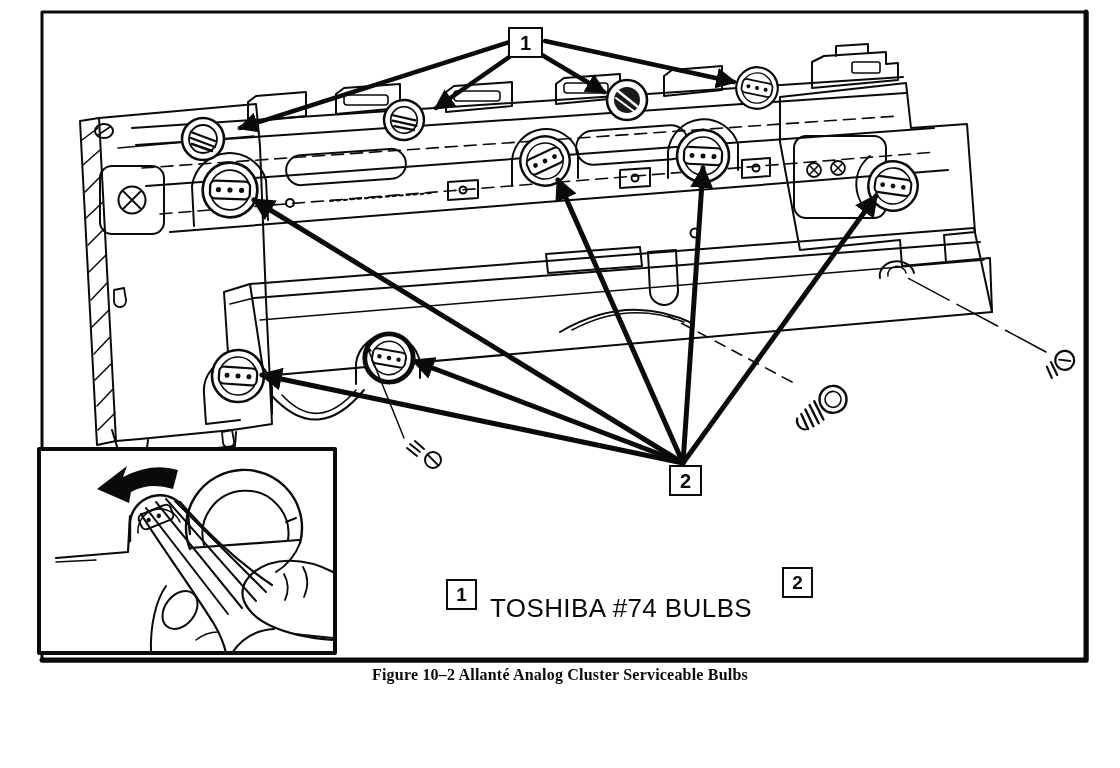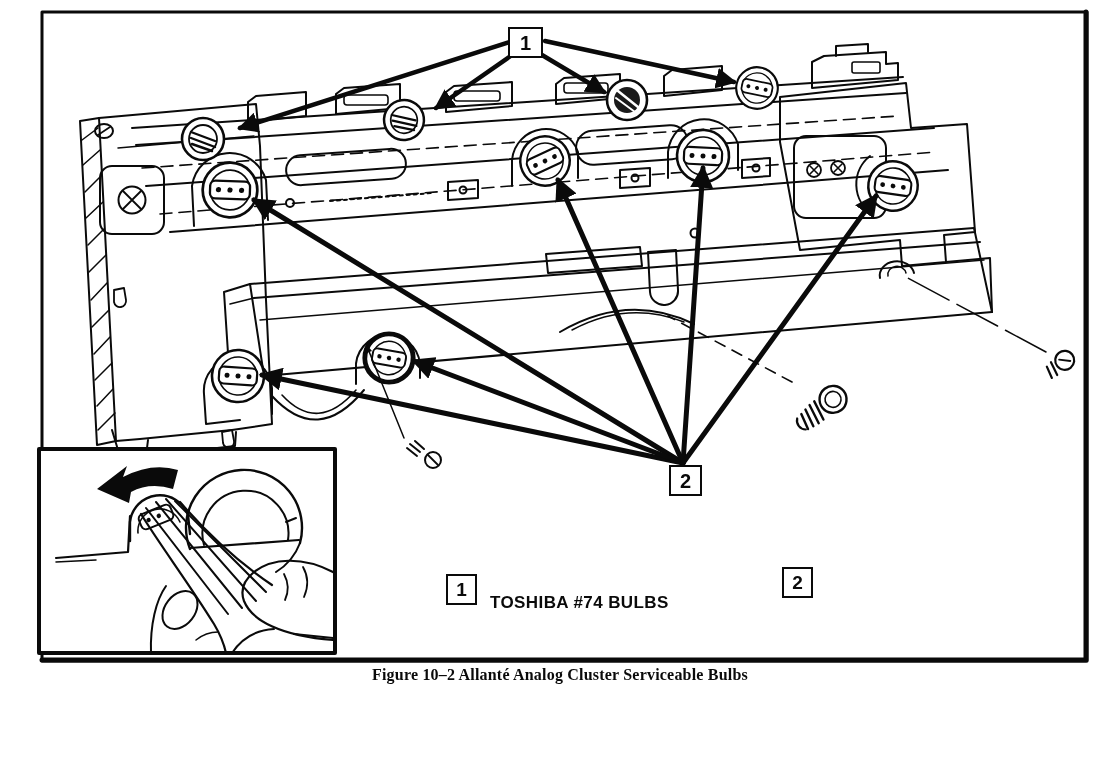--- a/index.html
+++ b/index.html
@@ -16,21 +16,21 @@
   .callout1{left:508px;top:27px;width:31px;height:27px;}
   .callout2{left:669px;top:465px;width:29px;height:27px;}
   .legend{position:absolute;display:flex;align-items:center;gap:13px;}
   .legend1{left:446px;top:565px;}
   .legend2{left:782px;top:567px;}
   .lbox{
     width:27px;height:27px;border:2.5px solid #0a0a0a;background:#fff;
     display:flex;align-items:center;justify-content:center;
     font-size:19px;font-weight:600;line-height:1;flex:0 0 auto;
   }
-  .ltext{font-size:17px;font-weight:700;letter-spacing:.4px;white-space:nowrap;margin-top:28px;}
+  .ltext{font-size:26px;font-weight:400;letter-spacing:.4px;white-space:nowrap;margin-top:28px;}
   .caption{
     position:absolute;left:0;top:666px;width:1120px;text-align:center;
     font-family:"Liberation Serif",serif;font-size:16px;font-weight:700;
     letter-spacing:.2px;
   }
 </style>
 </head>
 <body>
 
 <div class="page">

